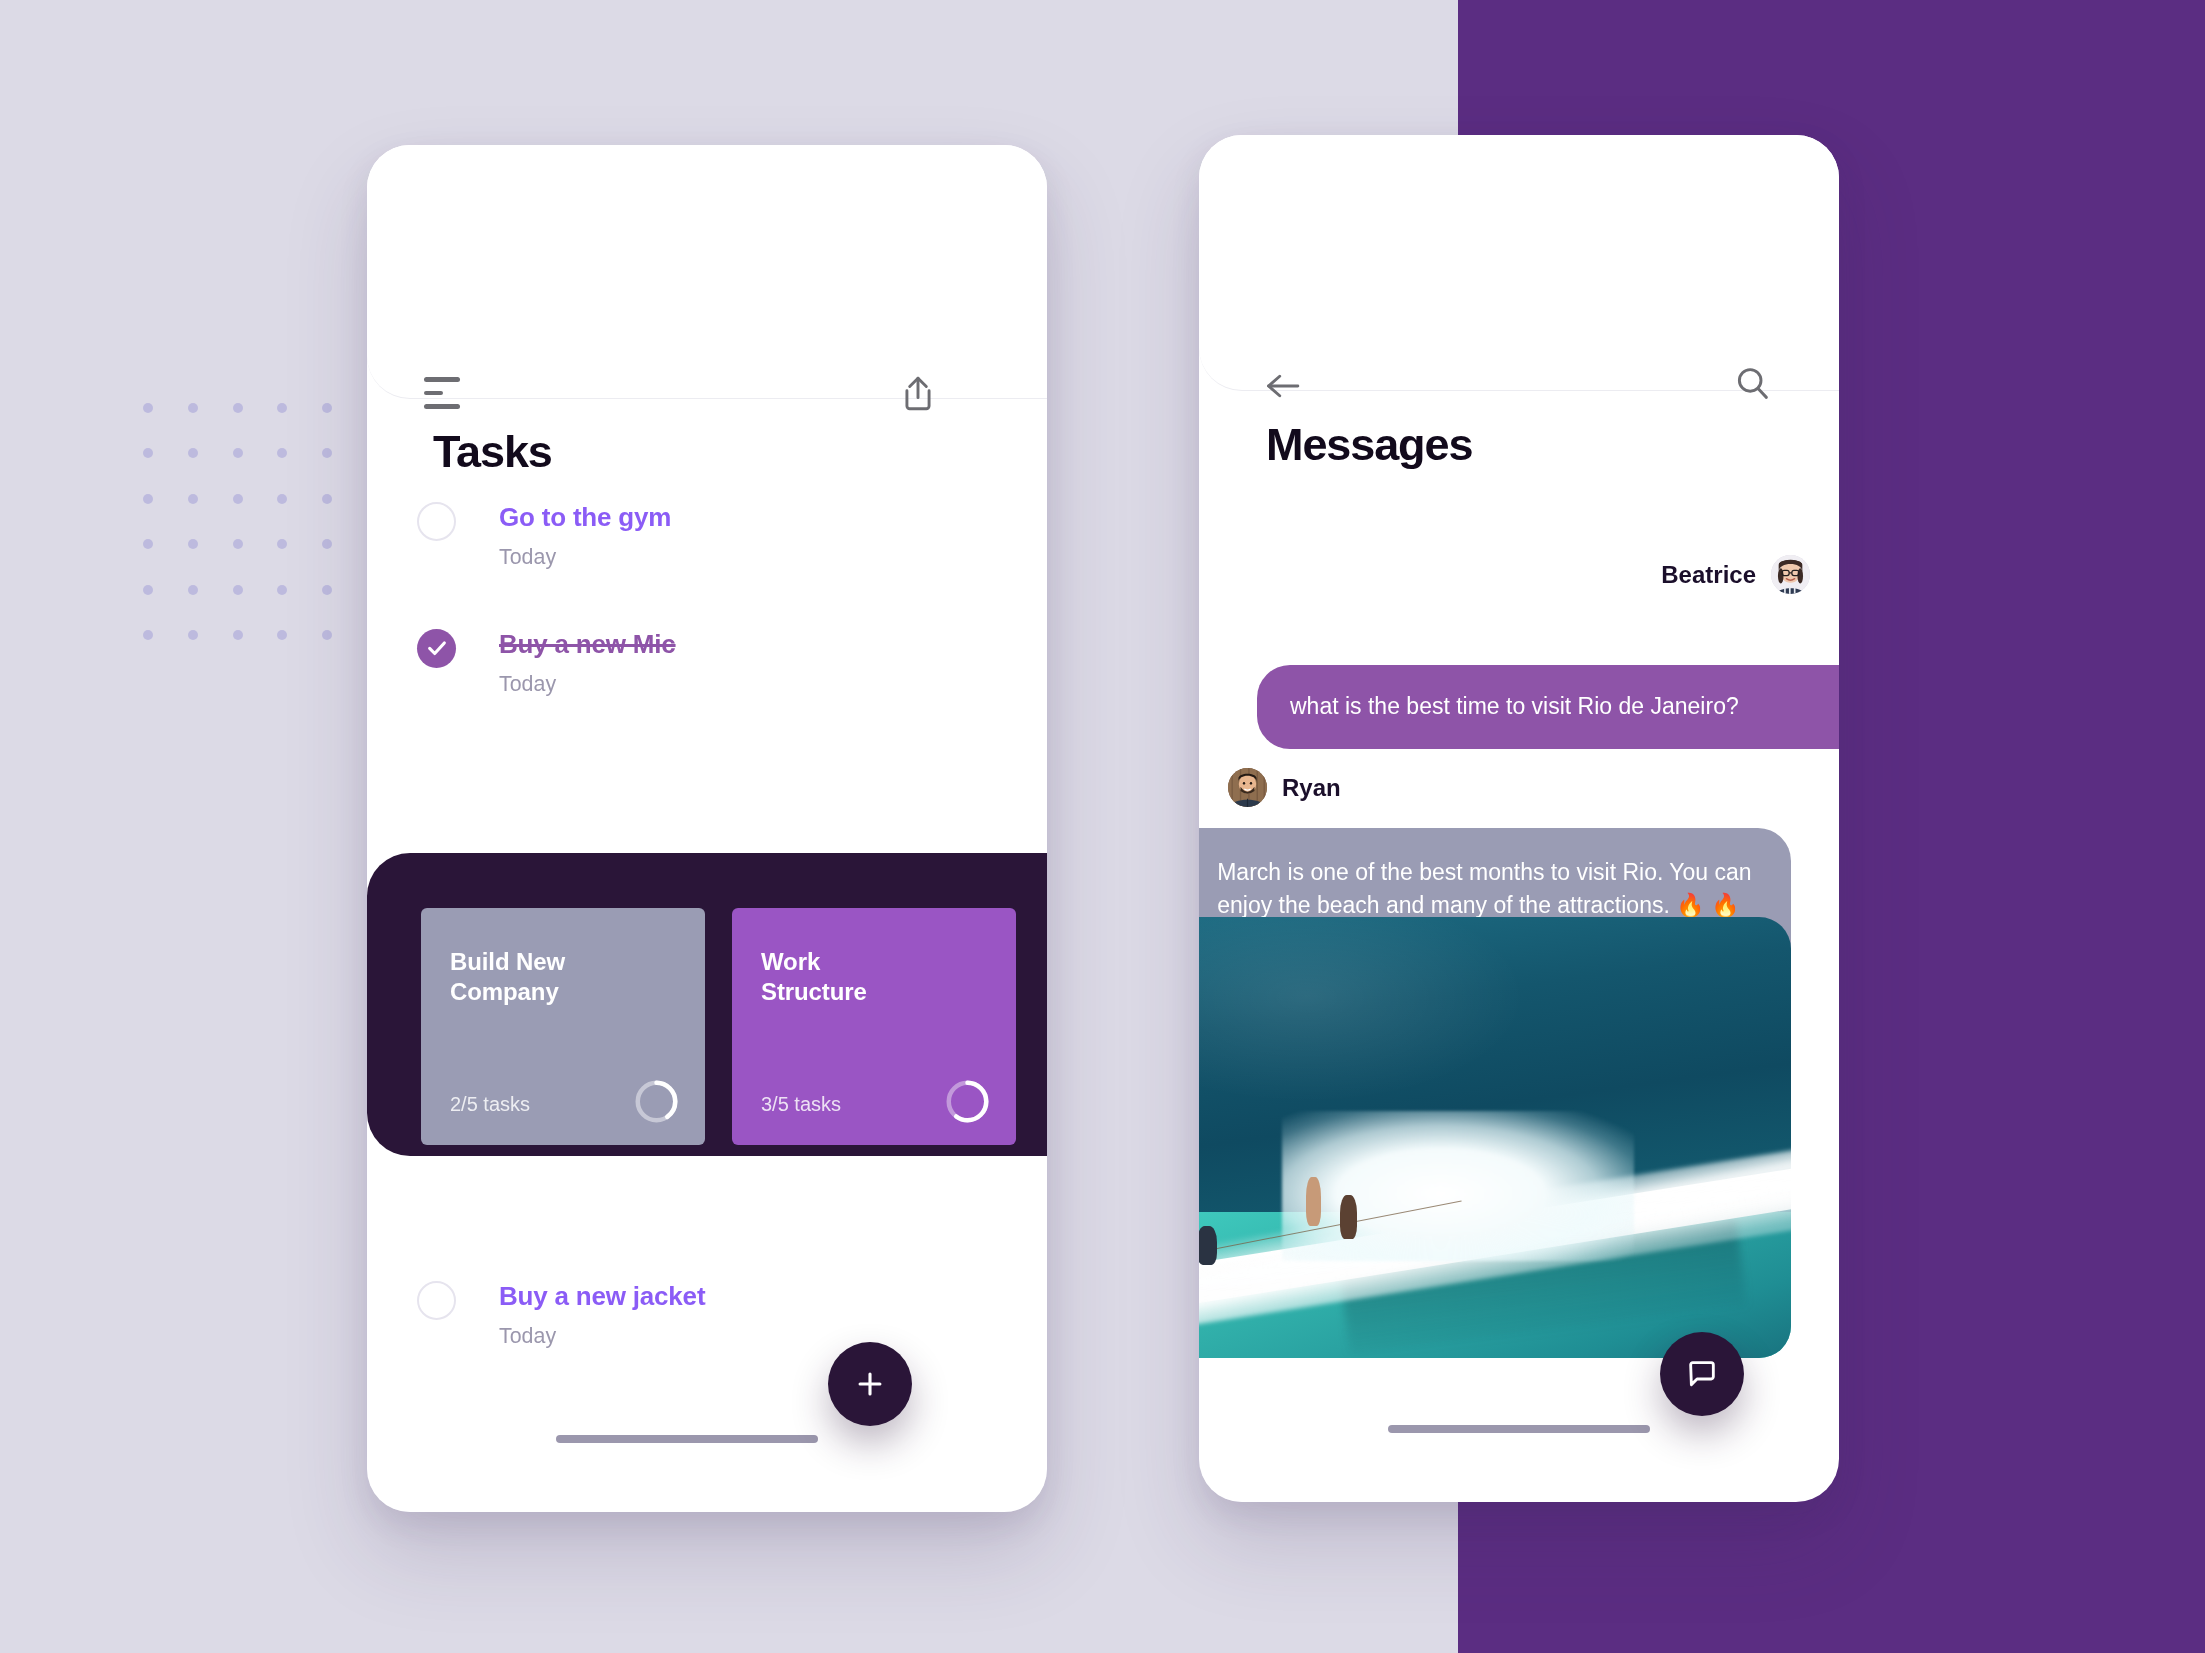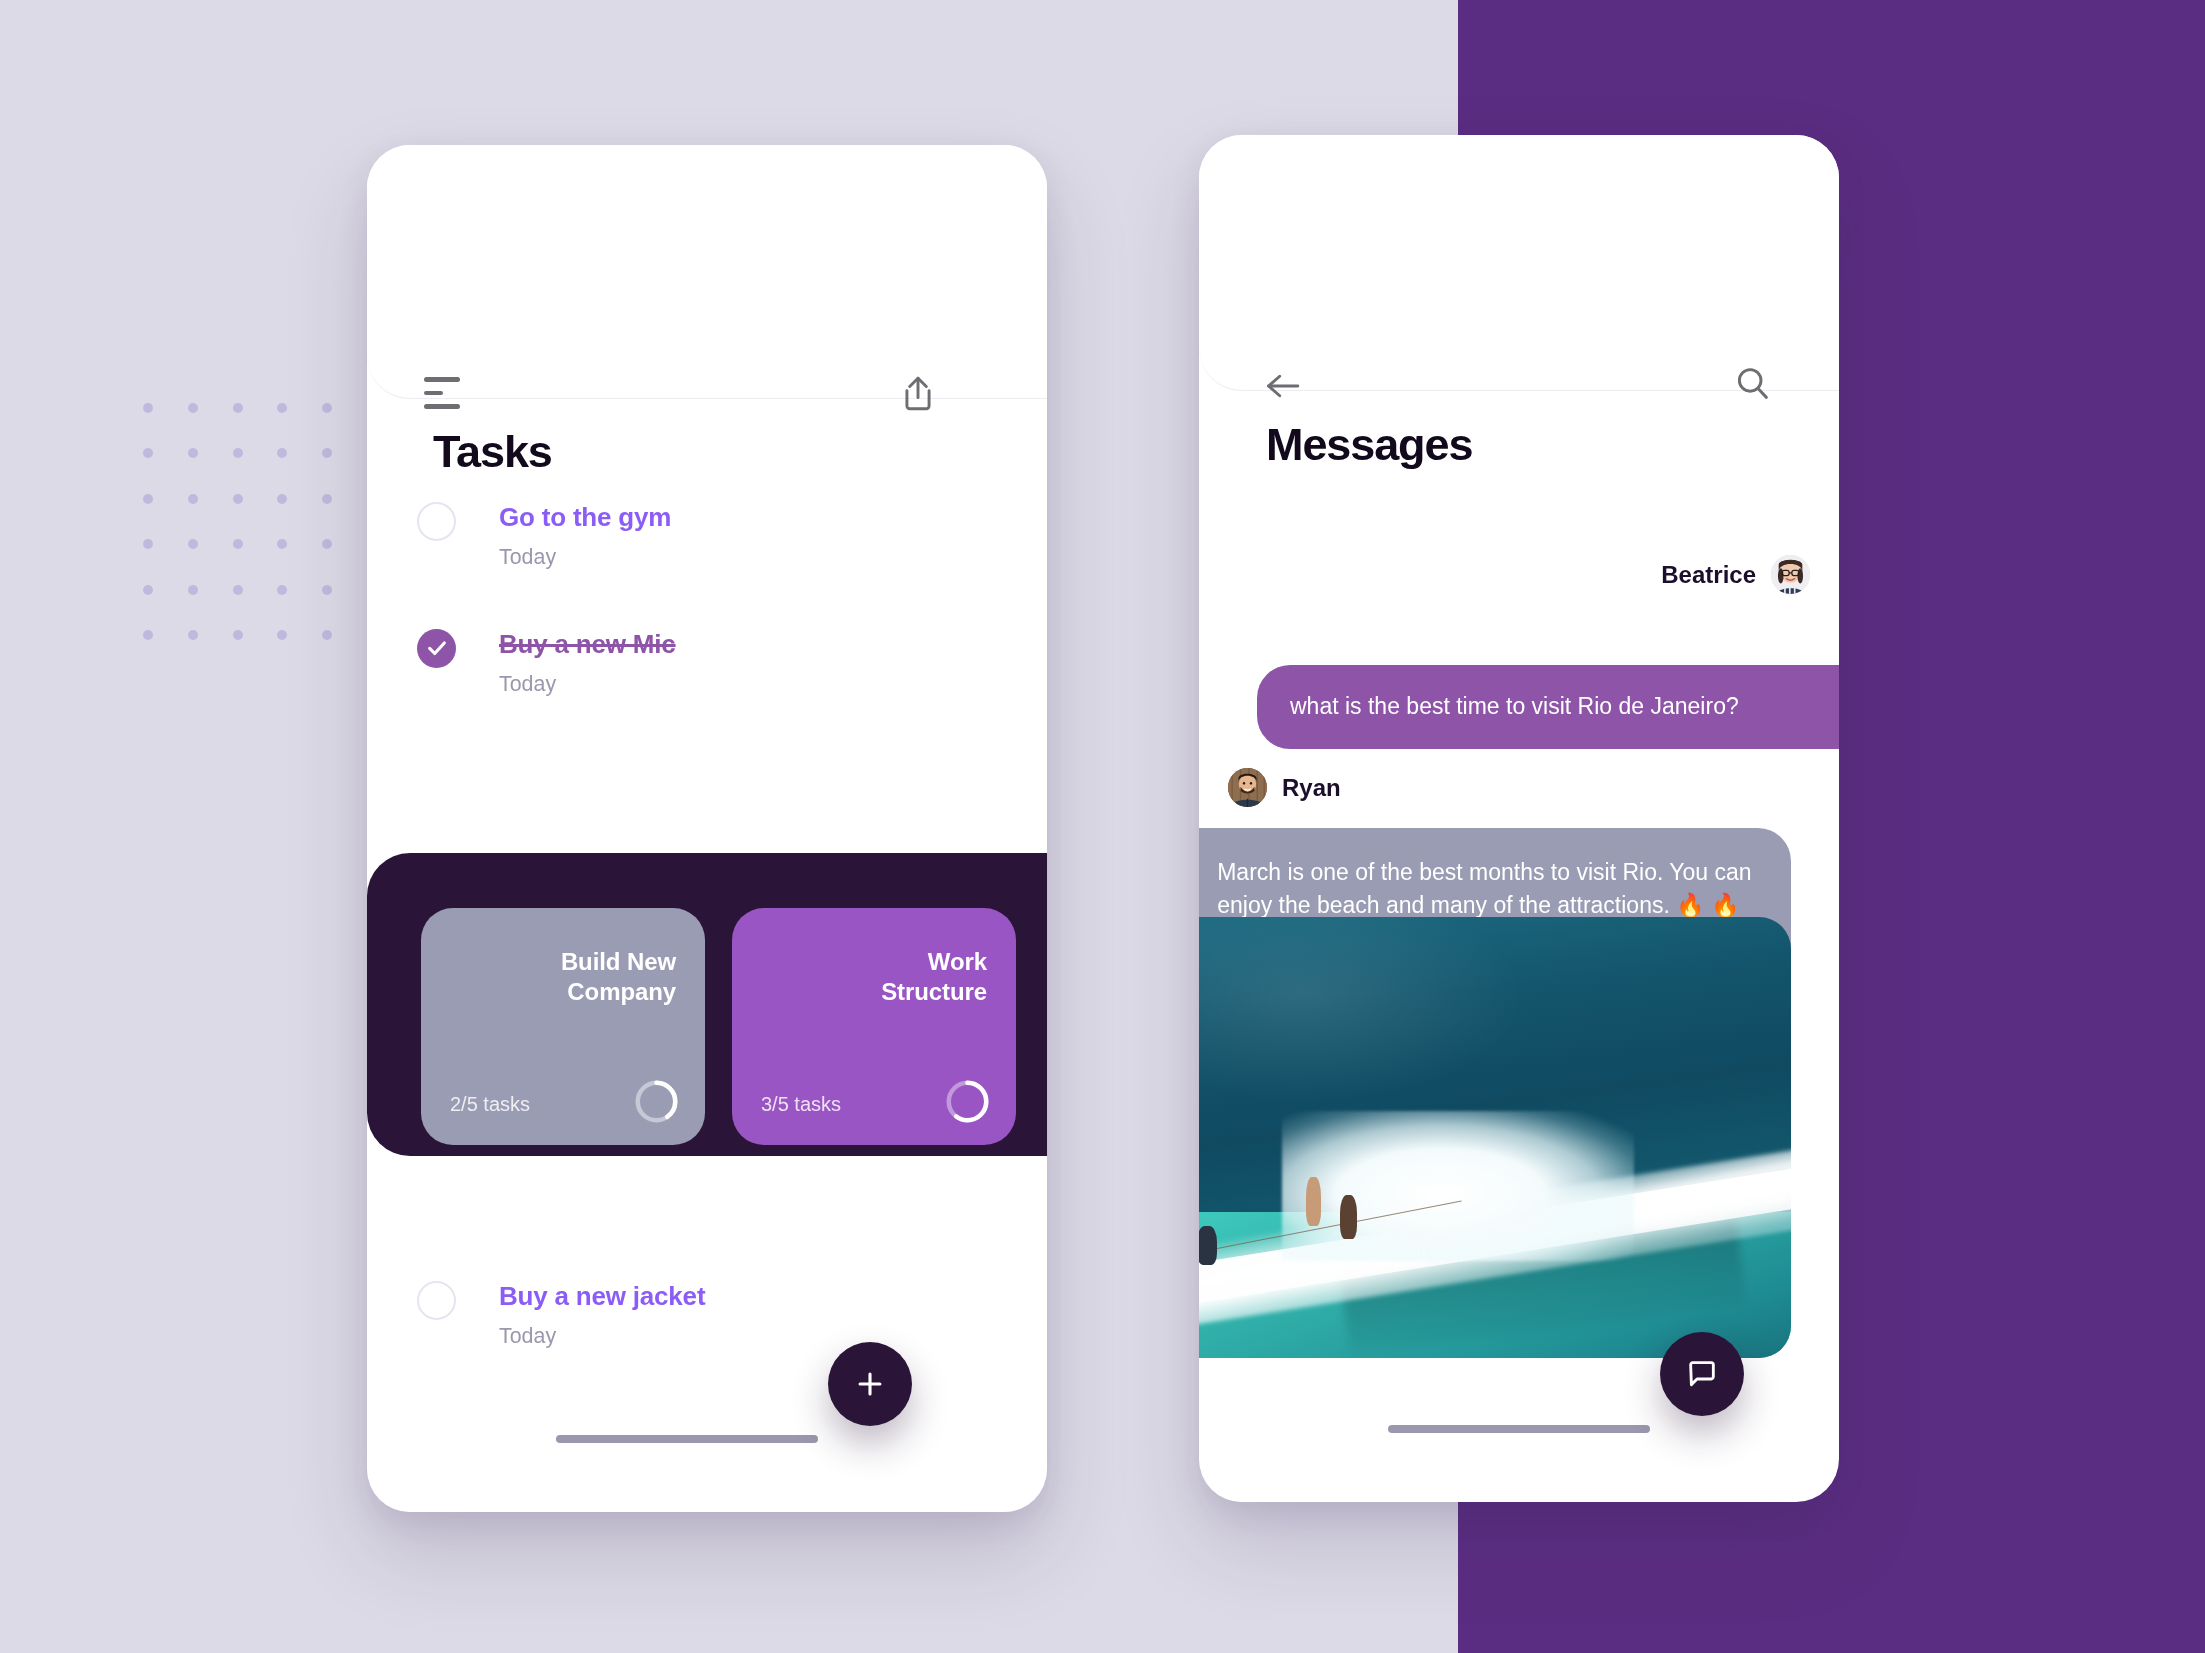--- a/index.html
+++ b/index.html
@@ -138,23 +138,22 @@
   .projects-panel {
     position: absolute;
     left: 0;
     width: 100%;
     background: #2a1538;
     border-top-left-radius: 43px;
     border-bottom-left-radius: 43px;
   }
   .proj-card {
     position: absolute;
-    border-radius: 32px;
+    border-radius: 6px;
     padding: 39px 29px 0 29px;
-    text-align: right;
   }
   .proj-title {
     font-size: 24px; font-weight: 700; color: #ffffff;
     line-height: 1.23; letter-spacing: -0.1px;
     white-space: pre-line;
   }
   .proj-sub {
     position: absolute;
     left: 29px; bottom: 29px;
     font-size: 20px;

